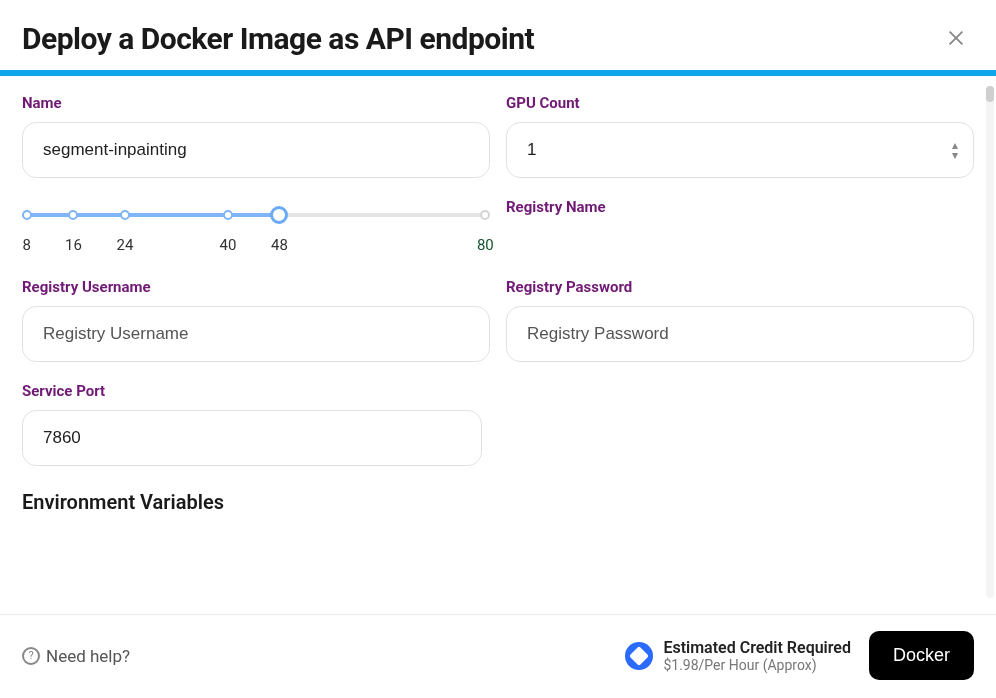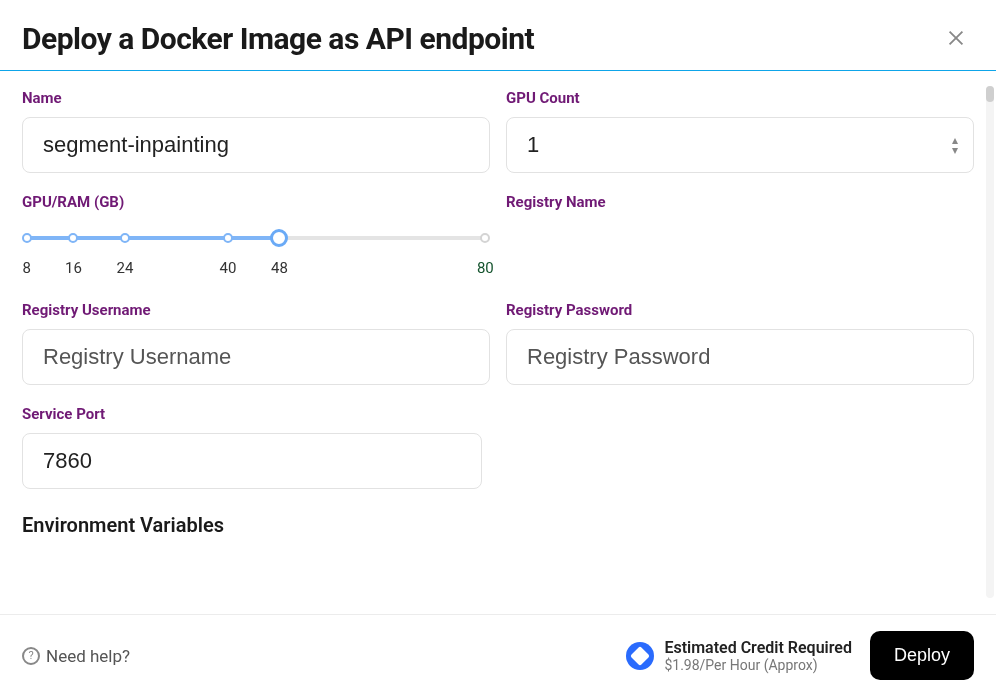--- a/index.html
+++ b/index.html
@@ -1,35 +1,35 @@
 <!DOCTYPE html>
 <html><head>
 <meta charset="utf-8">
 <style>
   * { box-sizing: border-box; }
   html, body { margin: 0; padding: 0; font-family: -apple-system, BlinkMacSystemFont, "Segoe UI", Roboto, Helvetica, Arial, sans-serif; color: #1a1a1a; background: #fff; }
   .dialog { width: 996px; height: 698px; position: relative; display: flex; flex-direction: column; overflow: hidden; }
-  .header { display: flex; align-items: center; justify-content: space-between; padding: 20px 22px 14px 22px; border-bottom: 1px solid #0ea5e9; }
+  .header { display: flex; align-items: center; justify-content: space-between; padding: 20px 22px 14px 22px; border-bottom: 6px solid #0ea5e9; }
   .title { font-size: 30px; font-weight: 700; letter-spacing: -0.5px; }
   .close-btn { background: none; border: none; cursor: pointer; padding: 4px; color: #777; display: flex; align-items: center; justify-content: center; width: 36px; height: 36px; border-radius: 6px; }
   .close-btn svg { width: 22px; height: 22px; stroke: #888; stroke-width: 2; fill: none; }
 
   .body-wrap { flex: 1 1 auto; overflow-y: auto; }
   .body { padding: 18px 22px 30px 22px; display: grid; grid-template-columns: 1fr 1fr; column-gap: 16px; row-gap: 20px; }
   .full { grid-column: 1 / -1; }
 
   .field { display: flex; flex-direction: column; gap: 10px; }
   .label { font-size: 15px; color: #701a75; font-weight: 700; }
 
   .input, .select {
     height: 56px;
     border: 1px solid #e2e2e2;
-    border-radius: 8px;
+    border-radius: 14px;
     padding: 0 20px;
-    font-size: 22px;
+    font-size: 17px;
     color: #222;
     background: #fff;
     outline: none;
     width: 100%;
   }
   .input::placeholder { color: #555; }
 
   .select-wrap { position: relative; }
   .select-wrap .chev {
     position: absolute; right: 16px; top: 50%; transform: translateY(-50%);
@@ -97,21 +97,20 @@
       <div class="select-wrap">
         <input class="select" readonly="" style="cursor: pointer;" value="1">
         <div class="chev">
           <span>▴</span>
               <span>▾</span>
         </div>
       </div>
     </div>
 
     <div class="field">
-      <div class="label">GPU/RAM (GB)</div>
       <div class="slider-box">
         <div class="slider-track">
           <div class="track-bg"></div>
           <div class="track-active" style="width:55%;"></div>
           <div class="tick" style="left:1%;"></div>
           <div class="tick" style="left:11%;"></div>
           <div class="tick" style="left:22%;"></div>
           <div class="tick" style="left:44%;"></div>
           <div class="tick-big" style="left:55%;"></div>
           <div class="tick inactive" style="left:99%;"></div>
@@ -163,19 +162,19 @@
     <div class="footer-right">
       <div class="estimate">
         <div class="coin">
             <div class="coin-inner"></div>
           </div>
         <div class="est-text">
           <div class="est-title">Estimated Credit Required</div>
           <div class="est-sub">$1.98/Per Hour (Approx)</div>
         </div>
       </div>
-      <button class="deploy-btn">Deploy</button>
+      <button class="deploy-btn">Docker</button>
     </div>
   </div>
 
   <div class="scroll-track"></div>
   <div class="scroll-hint"></div>
 </div>
 
 </body></html>

